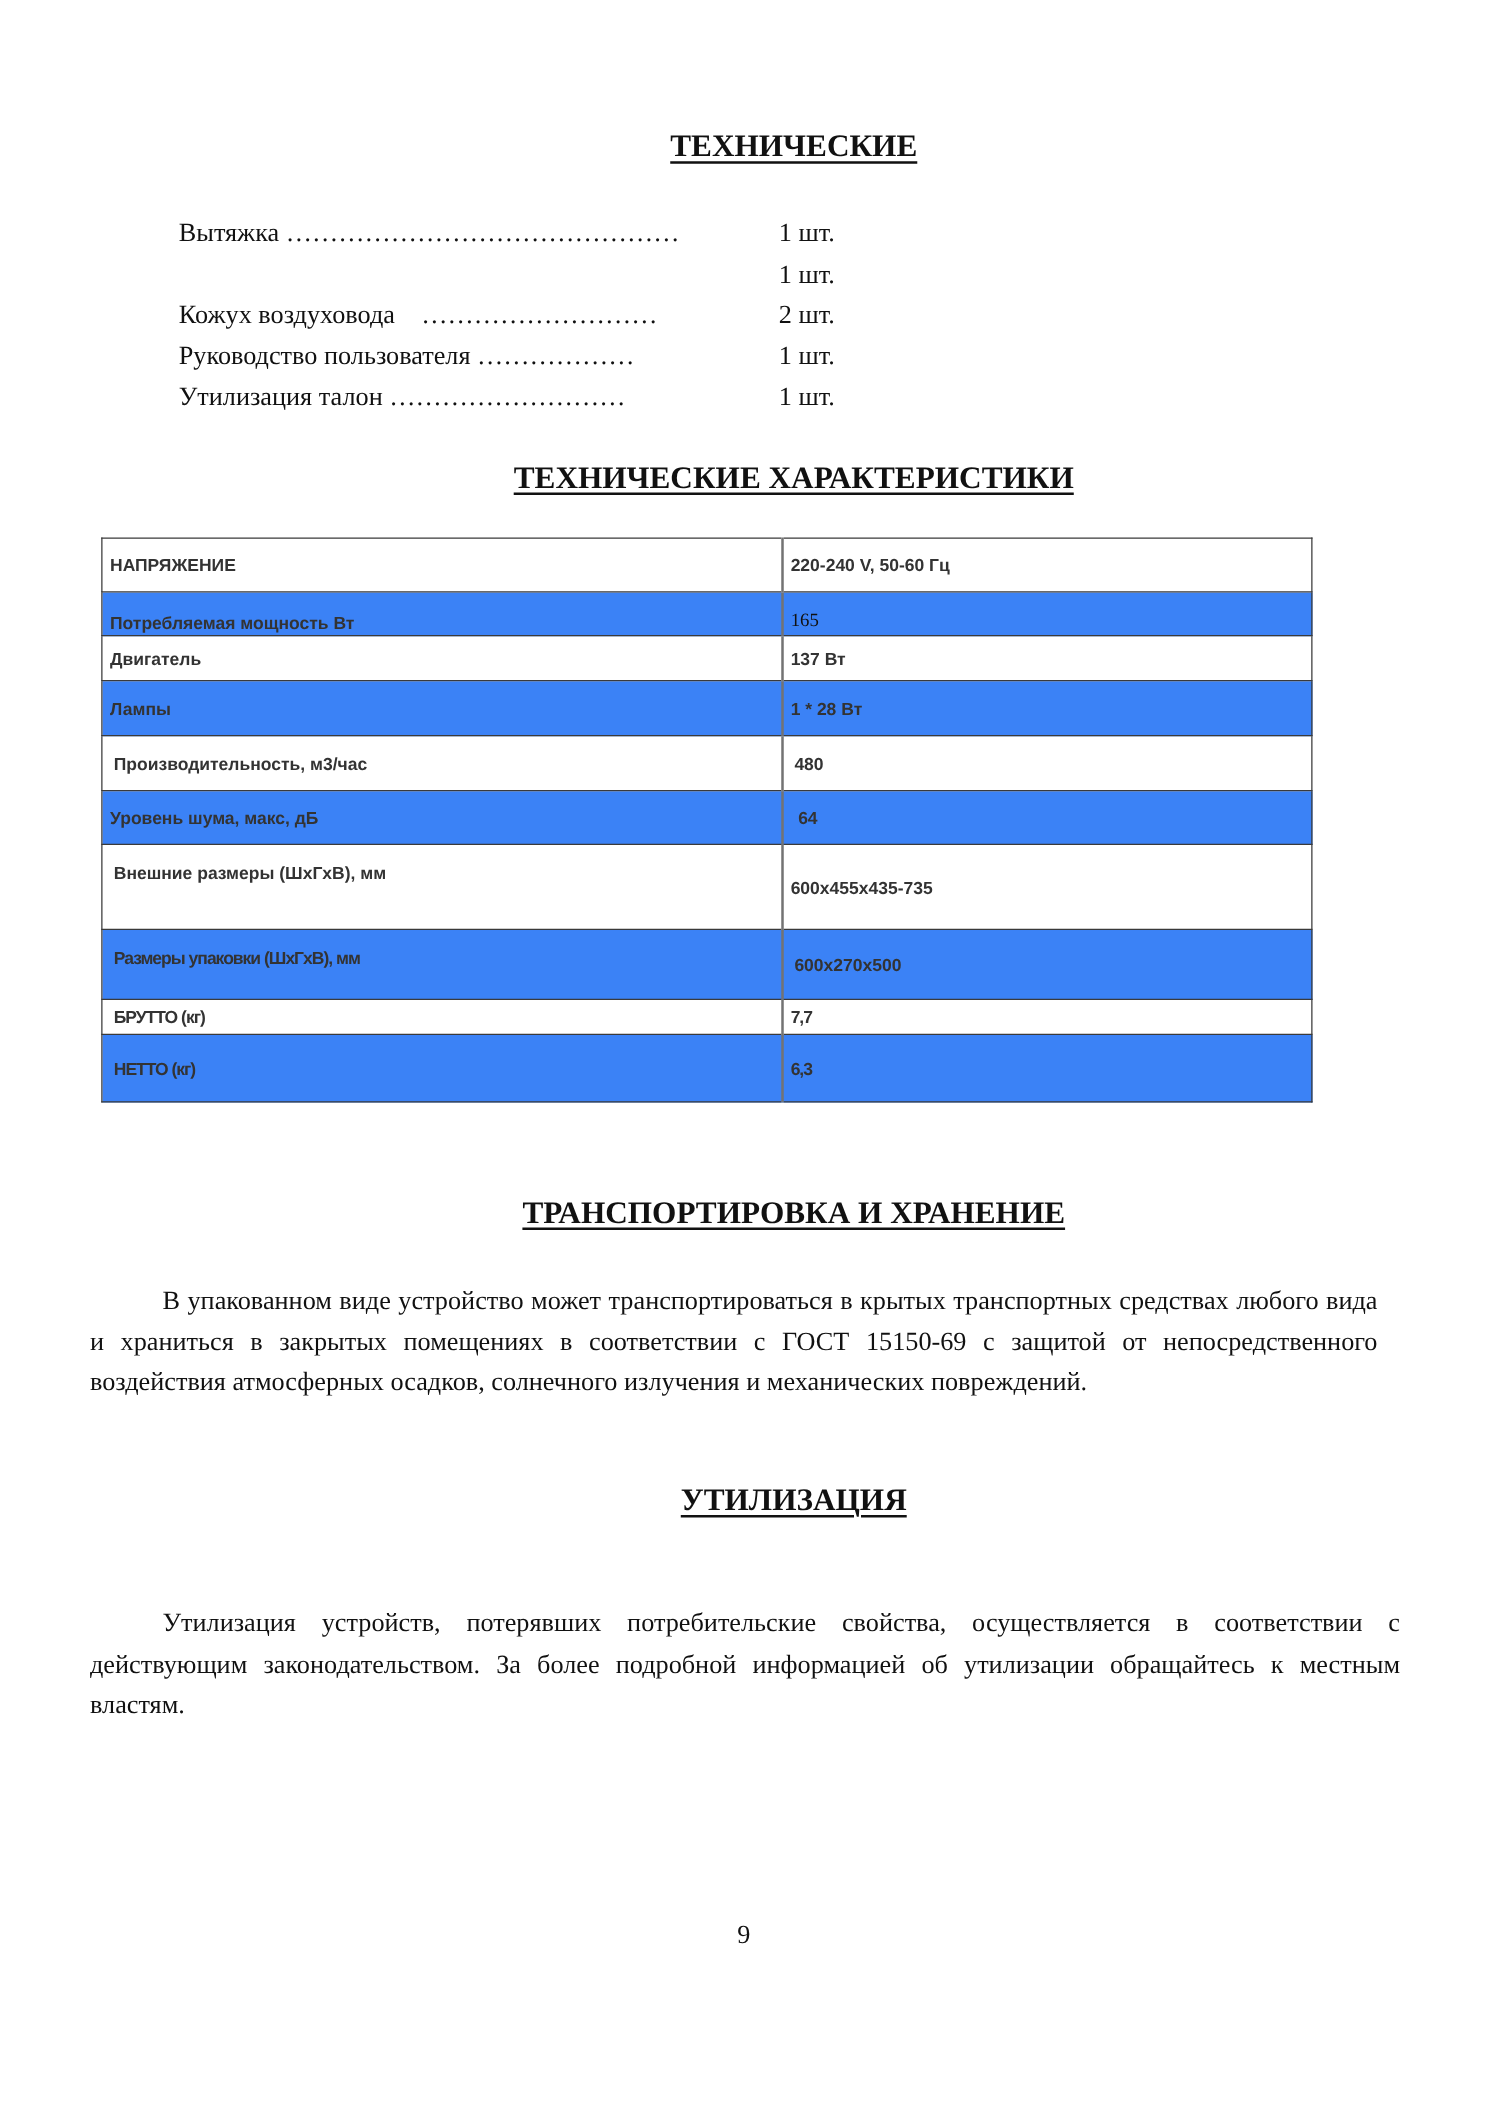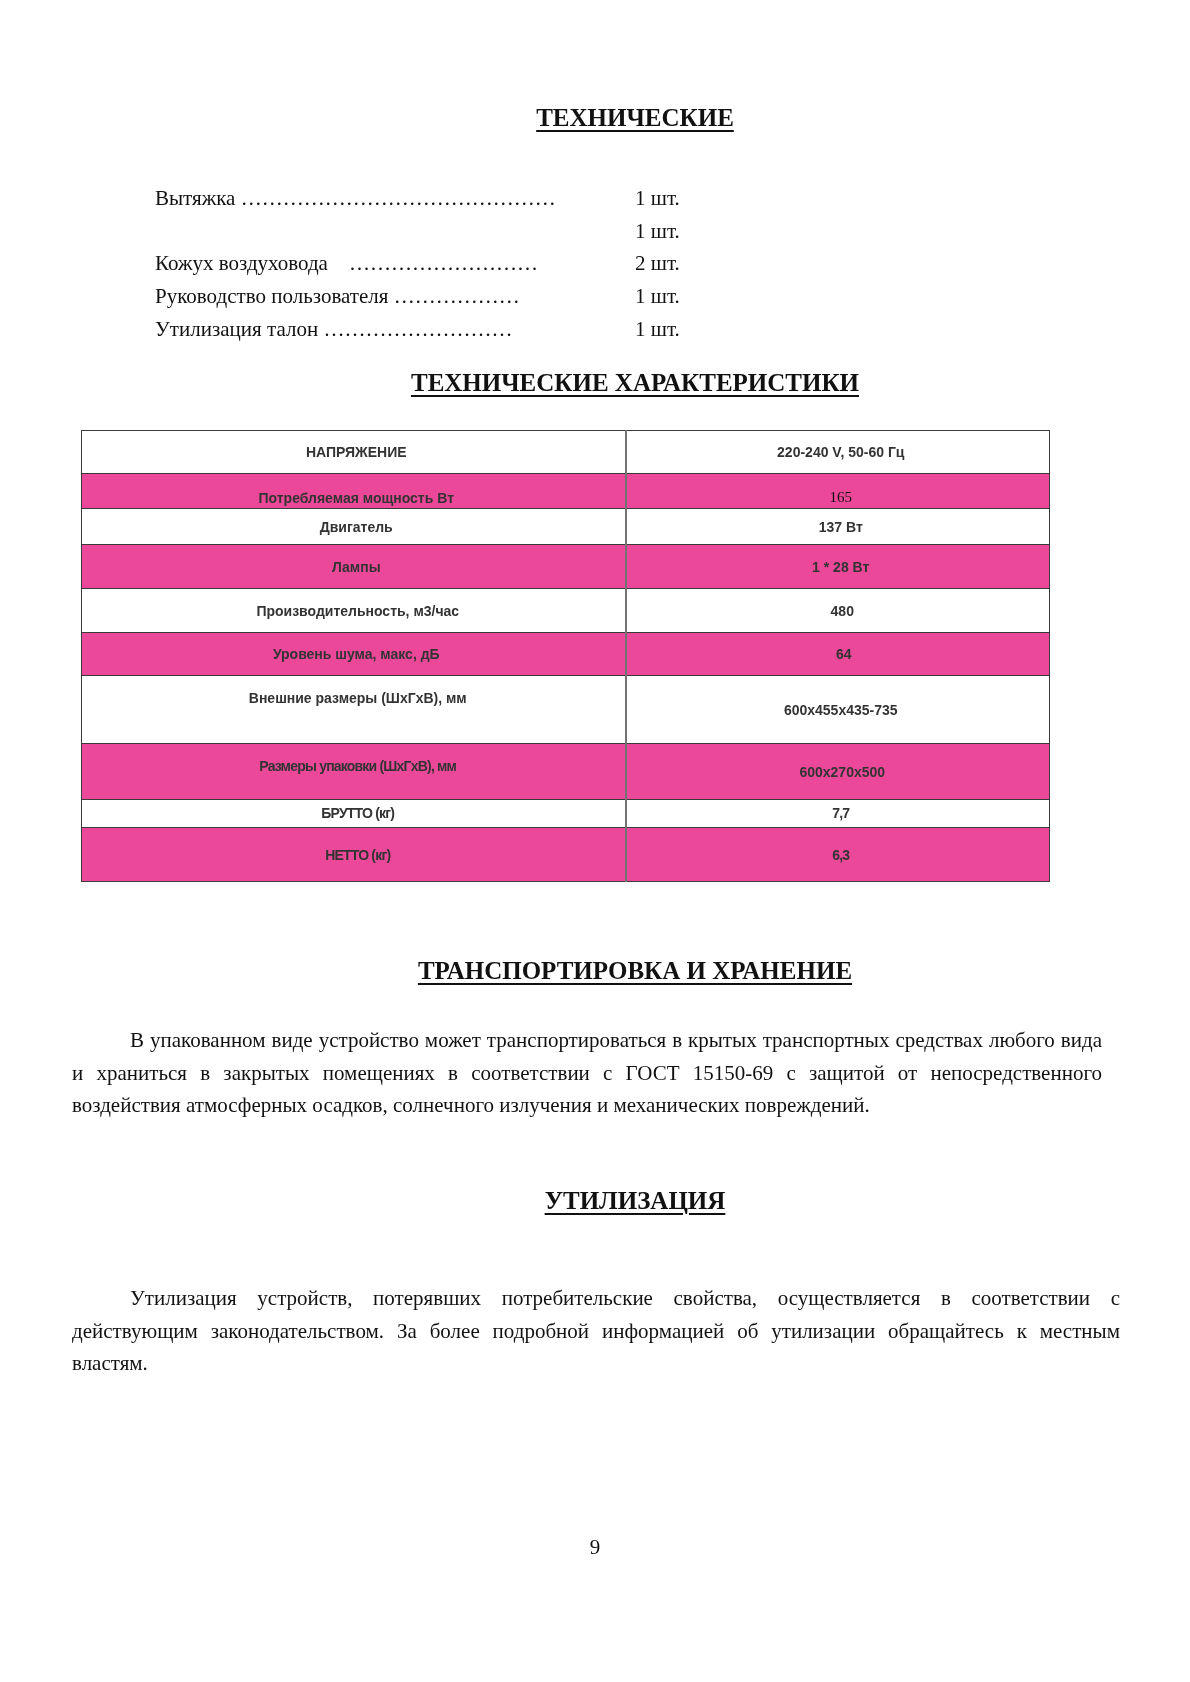--- a/index.html
+++ b/index.html
@@ -8,33 +8,33 @@
     position: absolute; left: 0; width: 1190px; text-align: center;
     font-family: "Liberation Serif", serif; font-weight: bold; font-size: 25px;
     margin: 0;
   }
   .heading span { text-decoration: underline; text-decoration-thickness: 2px; text-underline-offset: 4px; }
   #h-komplekt { top: 104px; left: 40px; }
   #h-tech { top: 369px; left: 40px; }
   #h-transport { top: 957px; left: 40px; }
   #h-util { top: 1187px; left: 40px; }
 
-  .kit-list { position: absolute; left: 143px; top: 171px; width: 560px; margin: 12px; padding: 0; list-style: none; font-size: 21px; }
+  .kit-list { position: absolute; left: 143px; top: 171px; width: 560px; margin: 0; padding: 0; list-style: none; font-size: 21px; }
   .kit-item { position: relative; height: 32.7px; line-height: 30px; white-space: nowrap; }
   .kit-name { position: absolute; left: 0; top: 0; }
   .kit-qty { position: absolute; left: 480px; top: 0; }
 
   .spec-table {
     position: absolute; left: 81px; top: 430px; width: 969px;
     border-collapse: collapse; font-family: "Liberation Sans", sans-serif;
-    font-weight: bold; font-size: 14px; color: #333; text-align: center;
+    font-weight: bold; font-size: 14px; color: #333;
   }
   .spec-table td { border: 1.5px solid #3a3a3a; padding: 0 0 0 6px; vertical-align: middle; }
   .spec-table td.val { border-left: 2px solid #737373; }
-  .spec-table tr.shade td { background: #ec4899; }
+  .spec-table tr.shade td { background: #3b82f6; }
   .spec-table td.bottom { vertical-align: bottom; padding-bottom: 2px; }
   .spec-table td.serif { font-family: "Liberation Serif", serif; font-weight: normal; font-size: 15px; color: #111; }
   .spec-table td.indent { padding-left: 9px; }
   .spec-table td.indent2 { padding-left: 12px; }
   .spec-table td.narrow { letter-spacing: -0.8px; }
 
   .para {
     position: absolute; left: 72px; width: 1048px; margin: 0;
     font-size: 21px; line-height: 32.5px; text-align: justify; text-indent: 58px;
   }

